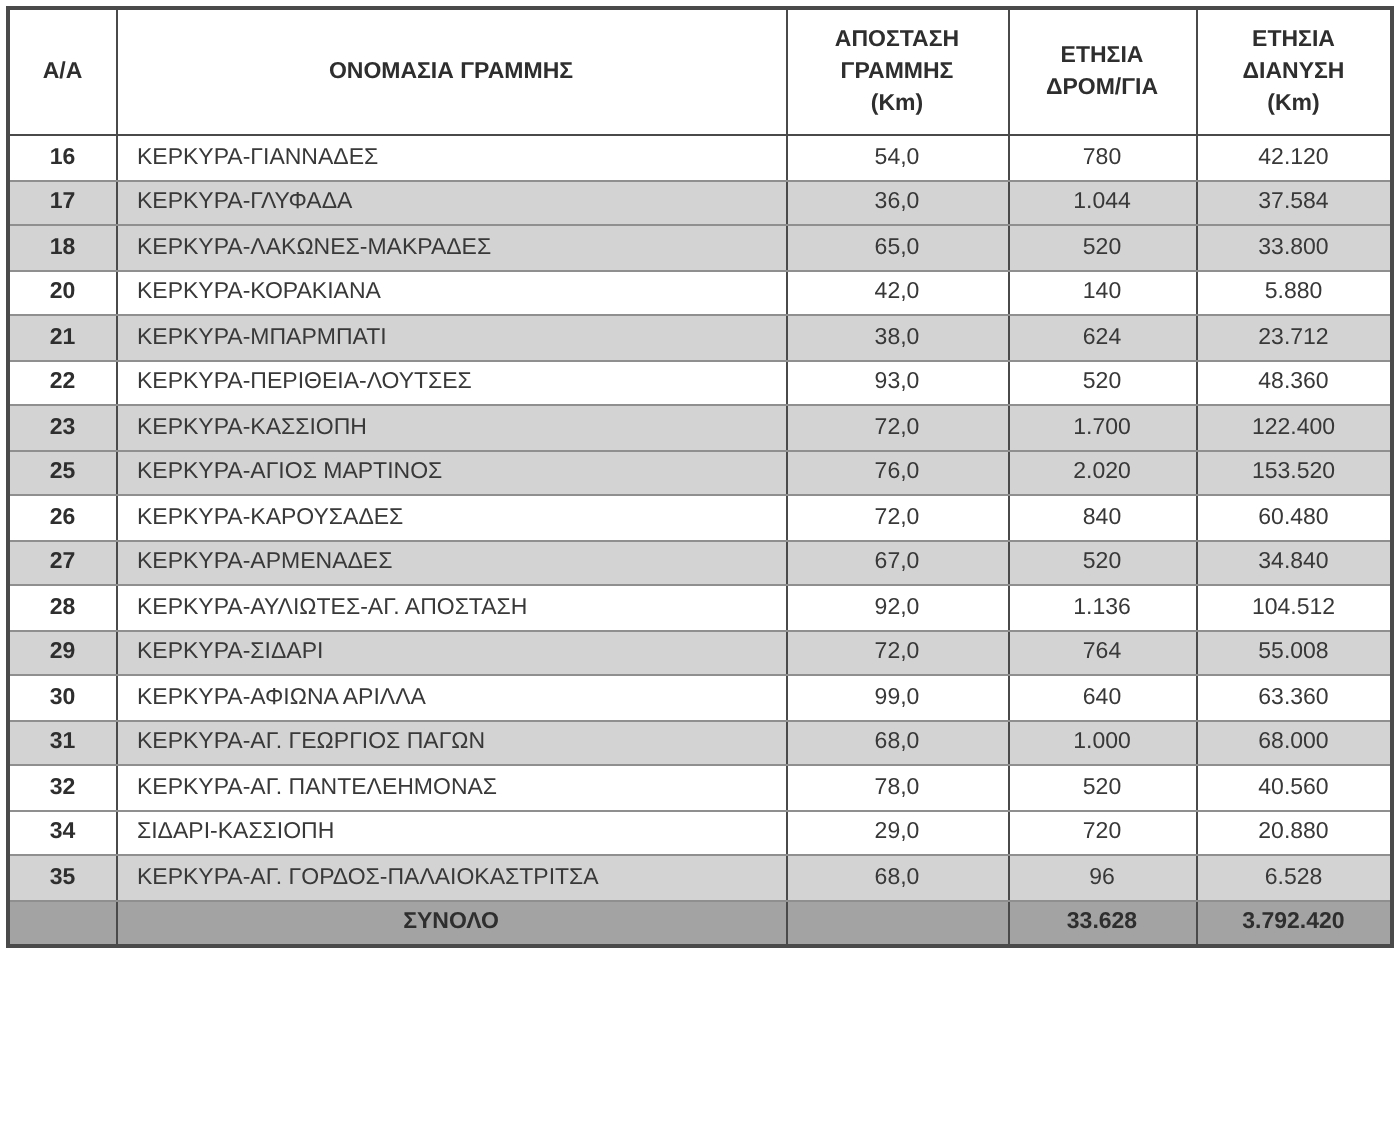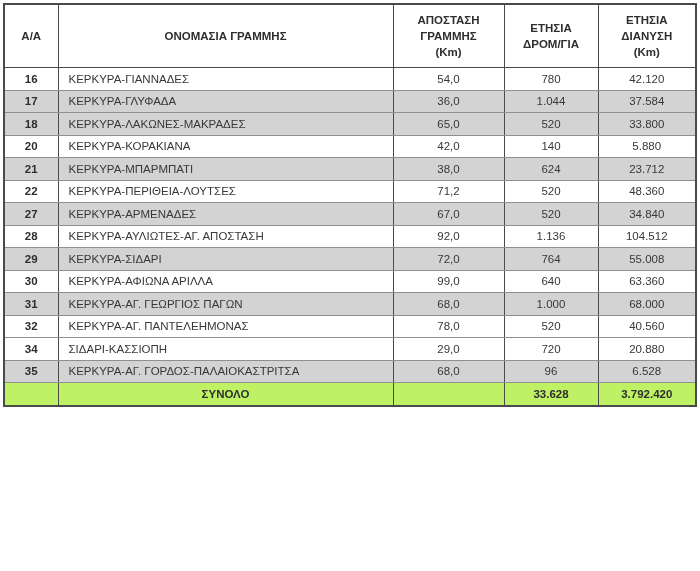--- a/index.html
+++ b/index.html
@@ -51,21 +51,21 @@
     vertical-align: middle;
     overflow: hidden;
   }
   tr.alt td { background: #d3d3d3; }
   td.cell-id { font-weight: bold; color: #2e2e2e; margin-top: 45px; }
   td.cell-name {
     text-align: left;
     padding-left: 10px;
   }
   tfoot td {
-    background: #bef264;
+    background: #a3a3a3;
     font-weight: bold;
     color: #2e2e2e;
     border-top: 1px solid #4a4a4a;
   }
 </style>
 </head>
 <body>
 
 <div class="table-wrap">
   <table class="routes">
@@ -122,23 +122,44 @@
         <tr class="alt">
           <td class="cell-id">21</td>
           <td class="cell-name">ΚΕΡΚΥΡΑ-ΜΠΑΡΜΠΑΤΙ</td>
           <td class="cell-distance">38,0</td>
           <td class="cell-trips">624</td>
           <td class="cell-annual">23.712</td>
         </tr>
         <tr>
           <td class="cell-id">22</td>
           <td class="cell-name">ΚΕΡΚΥΡΑ-ΠΕΡΙΘΕΙΑ-ΛΟΥΤΣΕΣ</td>
-          <td class="cell-distance">71,2</td>
+          <td class="cell-distance">93,0</td>
           <td class="cell-trips">520</td>
           <td class="cell-annual">48.360</td>
+        </tr>
+        <tr class="alt">
+          <td class="cell-id">23</td>
+          <td class="cell-name">ΚΕΡΚΥΡΑ-ΚΑΣΣΙΟΠΗ</td>
+          <td class="cell-distance">72,0</td>
+          <td class="cell-trips">1.700</td>
+          <td class="cell-annual">122.400</td>
+        </tr>
+        <tr class="alt">
+          <td class="cell-id">25</td>
+          <td class="cell-name">ΚΕΡΚΥΡΑ-ΑΓΙΟΣ ΜΑΡΤΙΝΟΣ</td>
+          <td class="cell-distance">76,0</td>
+          <td class="cell-trips">2.020</td>
+          <td class="cell-annual">153.520</td>
+        </tr>
+        <tr>
+          <td class="cell-id">26</td>
+          <td class="cell-name">ΚΕΡΚΥΡΑ-ΚΑΡΟΥΣΑΔΕΣ</td>
+          <td class="cell-distance">72,0</td>
+          <td class="cell-trips">840</td>
+          <td class="cell-annual">60.480</td>
         </tr>
         <tr class="alt">
           <td class="cell-id">27</td>
           <td class="cell-name">ΚΕΡΚΥΡΑ-ΑΡΜΕΝΑΔΕΣ</td>
           <td class="cell-distance">67,0</td>
           <td class="cell-trips">520</td>
           <td class="cell-annual">34.840</td>
         </tr>
         <tr>
           <td class="cell-id">28</td>

